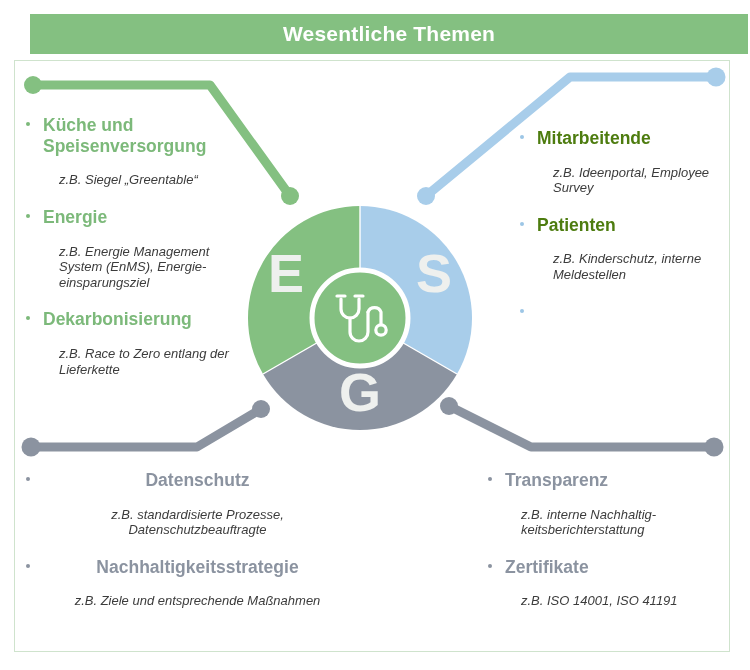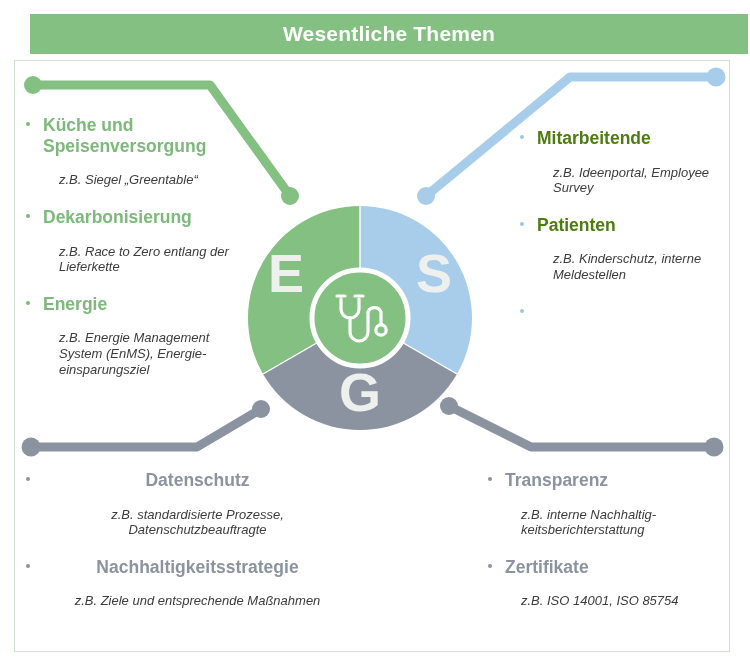--- a/index.html
+++ b/index.html
@@ -132,28 +132,28 @@
 
   <div class="topic green" id="topics-upper-left">
     <ul>
       <li>
         <span class="dot"></span>
         <p class="head">Küche und Speisenversorgung</p>
         <p class="sub">z.B. Siegel „Greentable“</p>
       </li>
       <li>
         <span class="dot"></span>
+        <p class="head">Energie</p>
+        <p class="sub">z.B. Energie Management System (EnMS), Energie-einsparungsziel</p>
+      </li>
+      <li>
+        <span class="dot"></span>
         <p class="head">Dekarbonisierung</p>
         <p class="sub">z.B. Race to Zero entlang der Lieferkette</p>
       </li>
-      <li>
-        <span class="dot"></span>
-        <p class="head">Energie</p>
-        <p class="sub">z.B. Energie Management System (EnMS), Energie-einsparungsziel</p>
-      </li>
     </ul>
   </div>
 
   <div class="topic blue" id="topics-upper-right">
     <ul>
       <li>
         <span class="dot"></span>
         <p class="head">Mitarbeitende</p>
         <p class="sub">z.B. Ideenportal, Employee Survey</p>
       </li>
@@ -186,18 +186,18 @@
   <div class="topic grey" id="topics-lower-right">
     <ul>
       <li>
         <span class="dot"></span>
         <p class="head">Transparenz</p>
         <p class="sub">z.B. interne Nachhaltig-keitsberichterstattung</p>
       </li>
       <li>
         <span class="dot"></span>
         <p class="head">Zertifikate</p>
-        <p class="sub">z.B. ISO 14001, ISO 85754</p>
+        <p class="sub">z.B. ISO 14001, ISO 41191</p>
       </li>
     </ul>
   </div>
 
 </div>
 
 </body></html>

